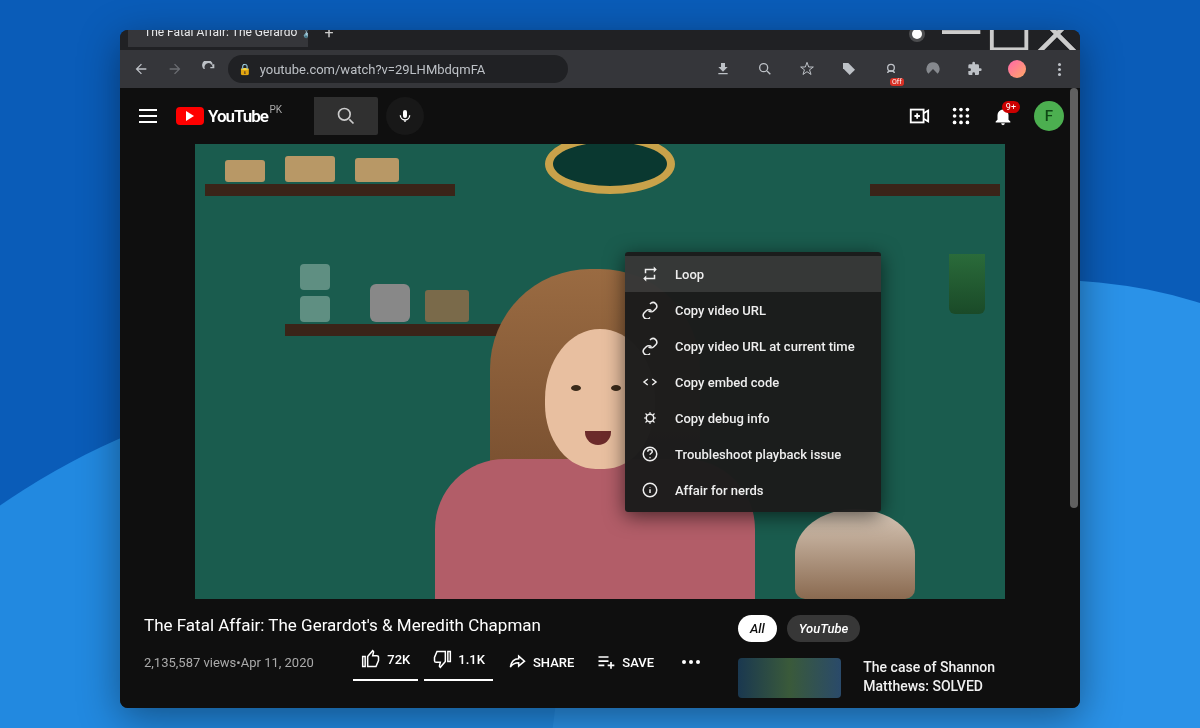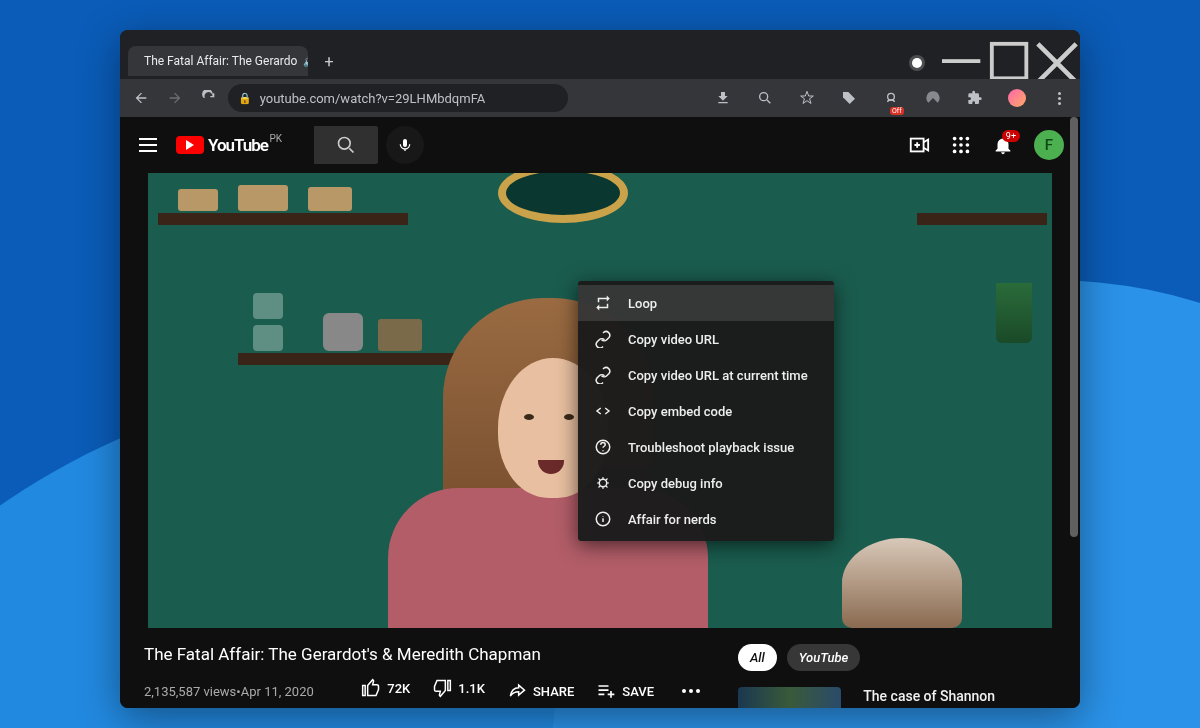--- a/index.html
+++ b/index.html
@@ -15,21 +15,21 @@
     background:#2289e0; left:-300px; top:380px; }
   .bg-swoop2 { position:absolute; width:1000px; height:1000px; border-radius:50%;
     background:#2a92e8; right:-350px; top:280px; }
 
   .window {
     position: absolute; left:120px; top:30px; width:960px; height:678px;
     background:#202124; border-radius:8px; box-shadow:0 10px 40px rgba(0,0,0,.4);
     display:flex; flex-direction:column; overflow:hidden;
   }
   
-  .titlebar { height:49px; background:#202124; display:flex; align-items:flex-end; }
+  .titlebar { height:20px; background:#202124; display:flex; align-items:flex-end; }
   .tabstrip { display:flex; align-items:center; height:36px; padding-left:8px; }
   .tab { display:flex; align-items:center; gap:6px; height:30px; padding:0 10px;
     background:#35363a; border-radius:8px 8px 0 0; color:#e8eaed; font-size:12px;
     max-width:180px; overflow:hidden; white-space:nowrap; }
   .tab .favicon { width:14px;height:14px;background:red;border-radius:2px; }
   .tab .mute { width:14px;height:14px;display:inline-flex;align-items:center;justify-content:center;color:#ccc;font-size:10px; }
   .newtab { width:26px;height:26px;display:flex;align-items:center;justify-content:center;
     color:#ccc;font-size:16px;margin-left:8px; }
   .win-controls { margin-left:auto; display:flex; }
   .win-btn { width:46px;height:32px;display:flex;align-items:center;justify-content:center;color:#ccc; }
@@ -72,21 +72,21 @@
   .search-btn { width:64px;height:38px;background:#303030;border-radius:0 2px 2px 0;
     display:flex;align-items:center;justify-content:center;color:#ccc; }
   .mic-btn { width:38px;height:38px;display:flex;align-items:center;justify-content:center;
     background:#181818;border-radius:50%;margin-left:8px;color:#fff; }
   .hdr-right { margin-left:auto; display:flex; align-items:center; gap:20px; }
   .hdr-icon { width:22px;height:22px;color:#fff;position:relative; }
   .notif-badge { position:absolute;top:-4px;right:-6px;background:#cc0000;color:#fff;
     font-size:9px;padding:1px 4px;border-radius:8px; }
   .user-avatar { width:30px;height:30px;border-radius:50%;background:#4caf50;
     display:flex;align-items:center;justify-content:center;color:#0f4715;font-weight:500;font-size:15px; }
-  .player-wrap { width:100%; padding:0 28px; }
+  .player-wrap { width:100%; padding:0 75px; }
   .player { width:100%; height:455px; background:#1a5c4e; position:relative; overflow:hidden; }
   
   .shelf { position:absolute; background:#3a2418; height:12px; }
   .shelf1 { left:10px; top:40px; width:250px; }
   .shelf2 { right:5px; top:40px; width:130px; }
   .shelf3 { left:90px; top:180px; width:280px; }
   .mirror { position:absolute; left:350px; top:-10px; width:130px; height:60px;
     border:8px solid #c9a24a; border-radius:50%; background:#0a3830; }
   .rock { position:absolute; background:#b89866; border-radius:3px; }
   .hourglass { position:absolute; left:105px; top:120px; width:30px; height:58px; }
@@ -359,32 +359,32 @@
             <span>Copy video URL at current time</span>
           </div>
           <div class="ctx-item">
             <svg viewBox="0 0 24 24">
                 <path d="M9 8l-5 4 5 4M15 8l5 4-5 4" fill="none" stroke="currentColor" stroke-width="2"></path>
               </svg>
             <span>Copy embed code</span>
           </div>
           <div class="ctx-item">
             <svg viewBox="0 0 24 24">
+                <circle cx="12" cy="12" r="5" fill="none" stroke="currentColor" stroke-width="2"></circle>
+                <path d="M12 7V4M12 17v3M7 12H4M17 12h3M8 8L6 6M16 8l2-2M8 16l-2 2M16 16l2 2" stroke="currentColor" stroke-width="1.5"></path>
+              </svg>
+            <span>Copy debug info</span>
+          </div>
+          <div class="ctx-item">
+            <svg viewBox="0 0 24 24">
                 <circle cx="12" cy="12" r="9" fill="none" stroke="currentColor" stroke-width="2"></circle>
                 <path d="M9 9a3 3 0 116 0c0 2-3 2-3 4" fill="none" stroke="currentColor" stroke-width="2"></path>
                 <circle cx="12" cy="17" r="1"></circle>
               </svg>
             <span>Troubleshoot playback issue</span>
-          </div>
-          <div class="ctx-item">
-            <svg viewBox="0 0 24 24">
-                <circle cx="12" cy="12" r="5" fill="none" stroke="currentColor" stroke-width="2"></circle>
-                <path d="M12 7V4M12 17v3M7 12H4M17 12h3M8 8L6 6M16 8l2-2M8 16l-2 2M16 16l2 2" stroke="currentColor" stroke-width="1.5"></path>
-              </svg>
-            <span>Copy debug info</span>
           </div>
           <div class="ctx-item">
             <svg viewBox="0 0 24 24">
                 <circle cx="12" cy="12" r="9" fill="none" stroke="currentColor" stroke-width="2"></circle>
                 <path d="M12 11v5M12 8v.5" stroke="currentColor" stroke-width="2"></path>
               </svg>
             <span>Affair for nerds</span>
           </div>
         </div>
       </div>

